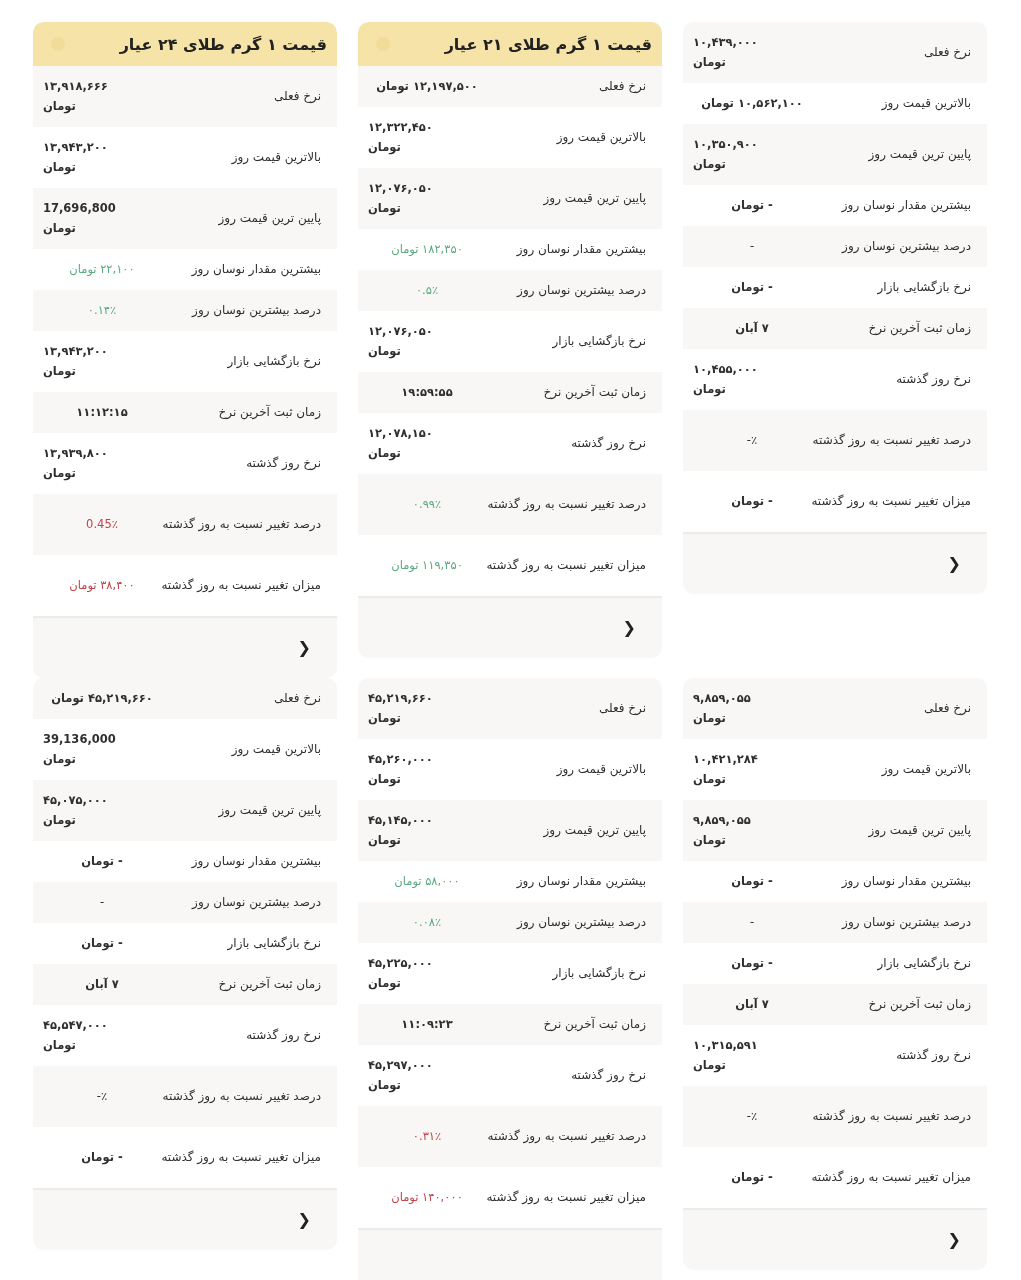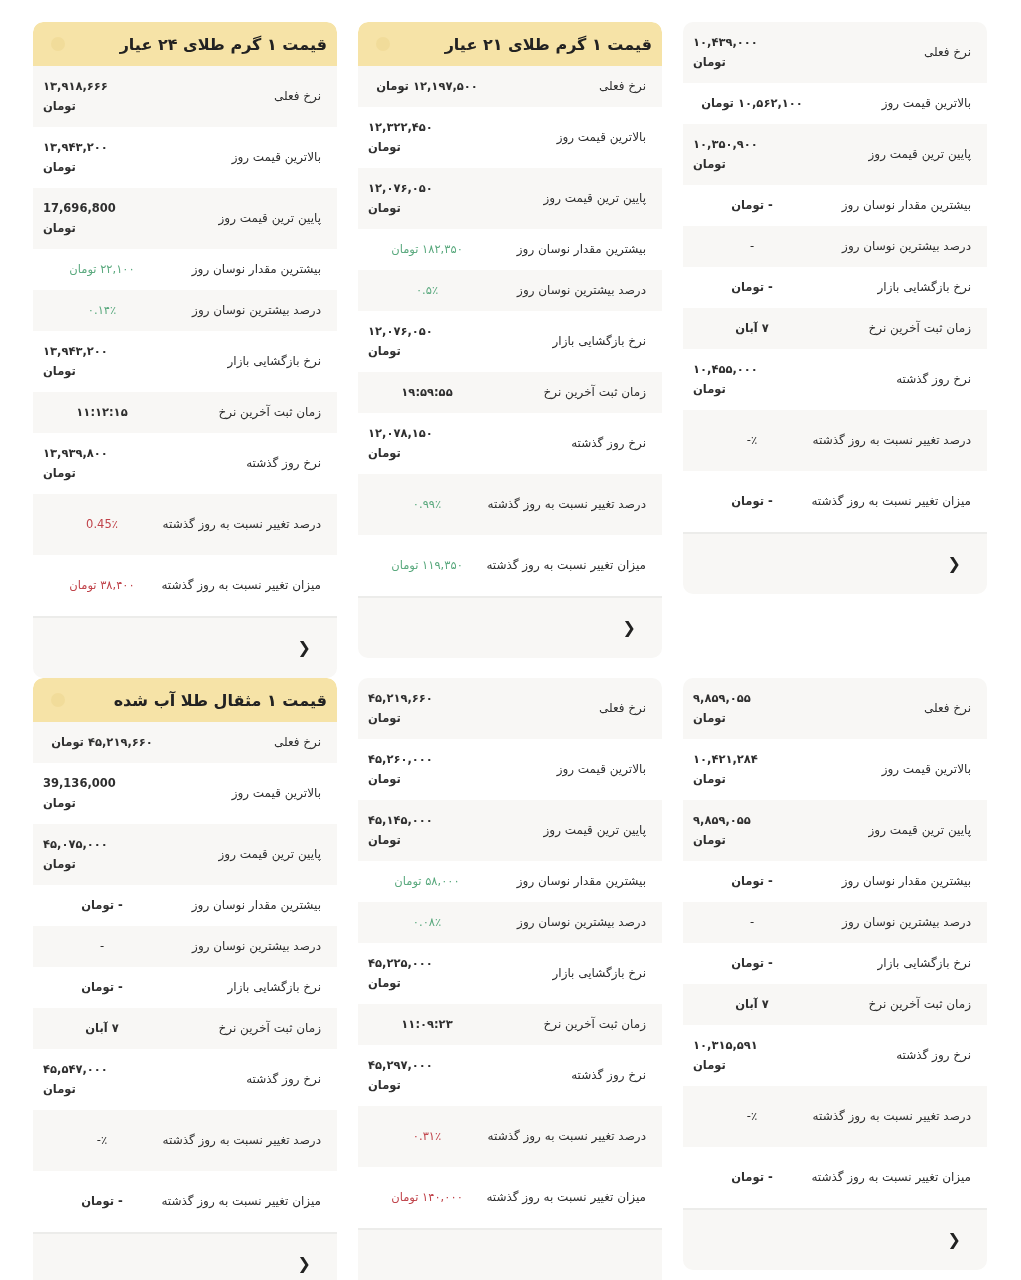--- a/index.html
+++ b/index.html
@@ -431,24 +431,20 @@
       <span class="value single red">
           <span class="inline-val">۱۴۰,۰۰۰ تومان</span>
         </span>
     </div>
     <div class="footer">
       
     </div>
   </div>
 
   <div class="card" style="left:33px; top:678px;">
-    <div class="card-header">
-      <span class="card-title">قیمت ۱ مثقال طلا آب شده</span>
-      <span class="header-dot"></span>
-    </div>
     <div class="row shaded h40">
       <span class="label">نرخ فعلی</span>
       <span class="value single">
           <span class="inline-val">۴۵,۲۱۹,۶۶۰ تومان</span>
         </span>
     </div>
     <div class="row h60">
       <span class="label">بالاترین قیمت روز</span>
       <span class="value two-line">
           <span>39,136,000</span>

